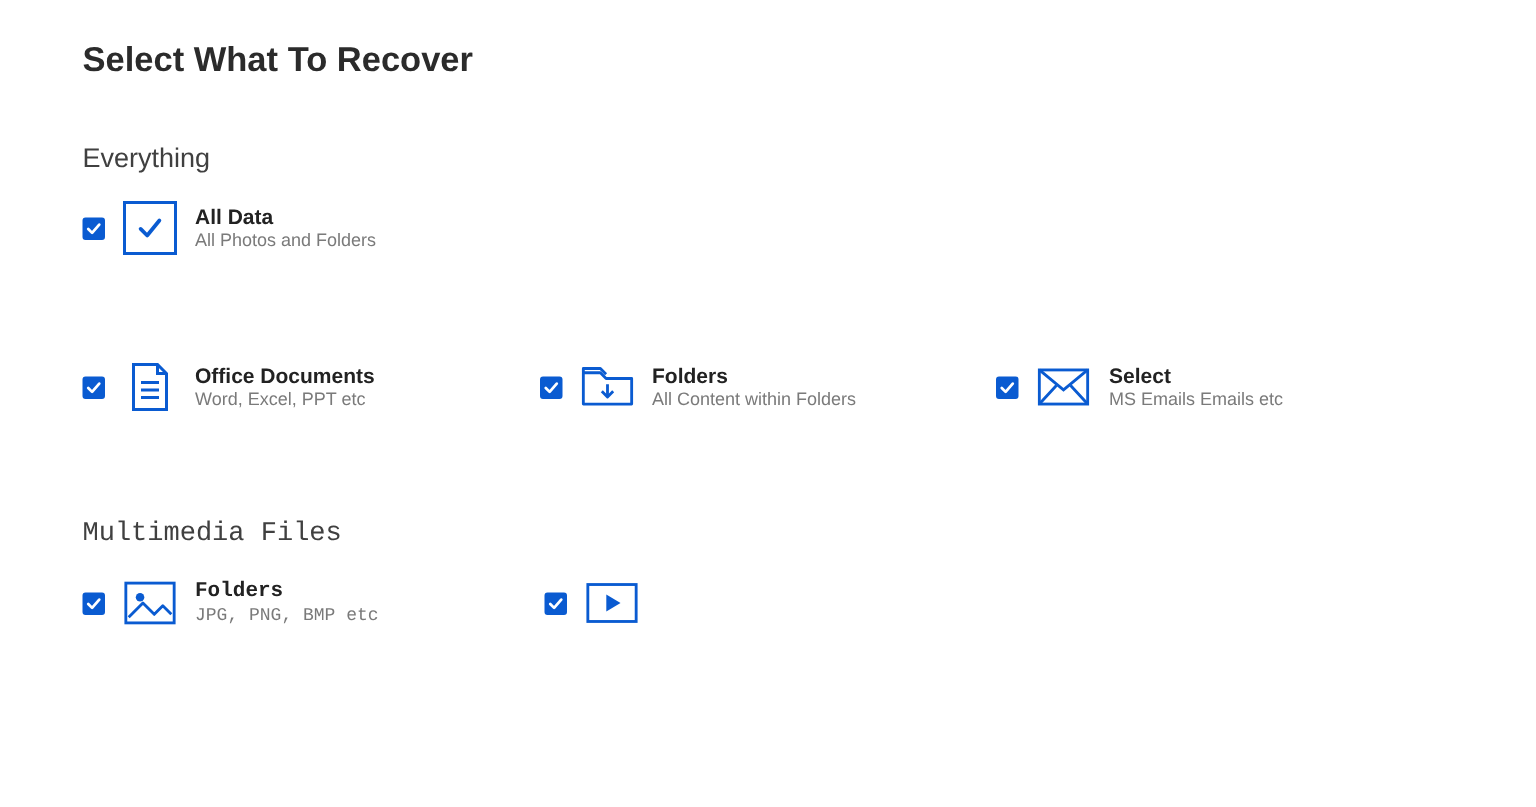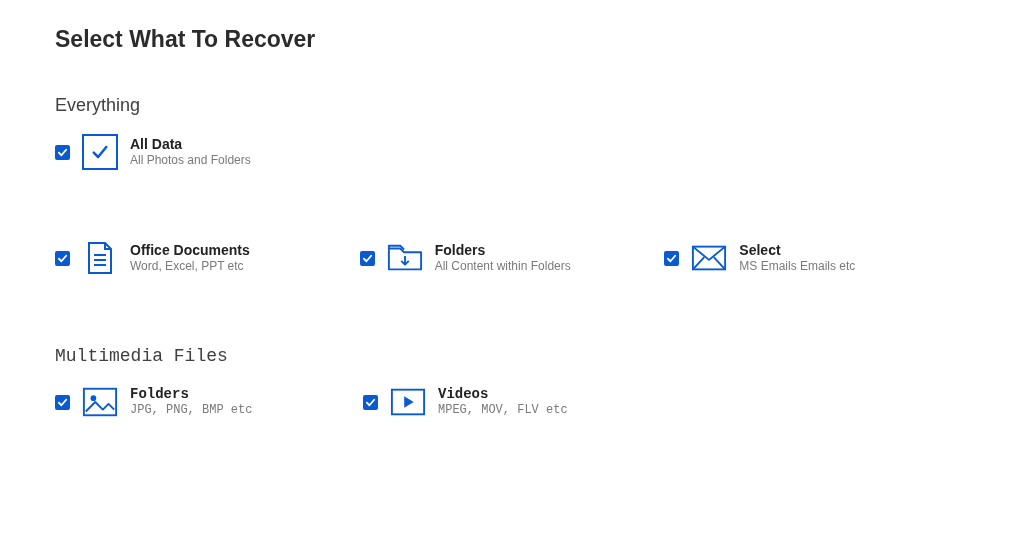--- a/index.html
+++ b/index.html
@@ -215,20 +215,16 @@
         <svg viewBox="0 0 12 12">
             <path d="M2 6.2 L4.8 9 L10 3" stroke="#fff" stroke-width="2" fill="none" stroke-linecap="round" stroke-linejoin="round"></path>
           </svg>
       </div>
       <div class="icon-box">
         <svg width="38" height="30" viewBox="0 0 38 30">
           <rect x="2" y="2" width="34" height="26" fill="none" stroke="#0a5bd1" stroke-width="2"></rect>
           <path d="M15 9 L25 15 L15 21 Z" fill="#0a5bd1"></path>
         </svg>
       </div>
-      <div class="text-col">
-        <span class="item-title">Videos</span>
-        <span class="item-desc">MPEG, MOV, FLV etc</span>
-      </div>
     </div>
 
   </div>
 </div>
 
 </body></html>

